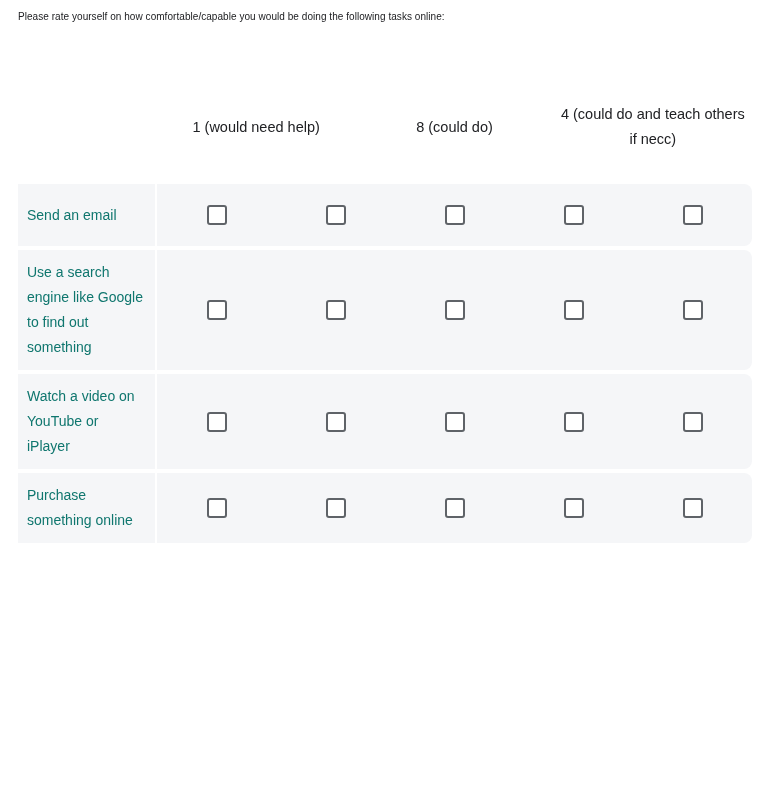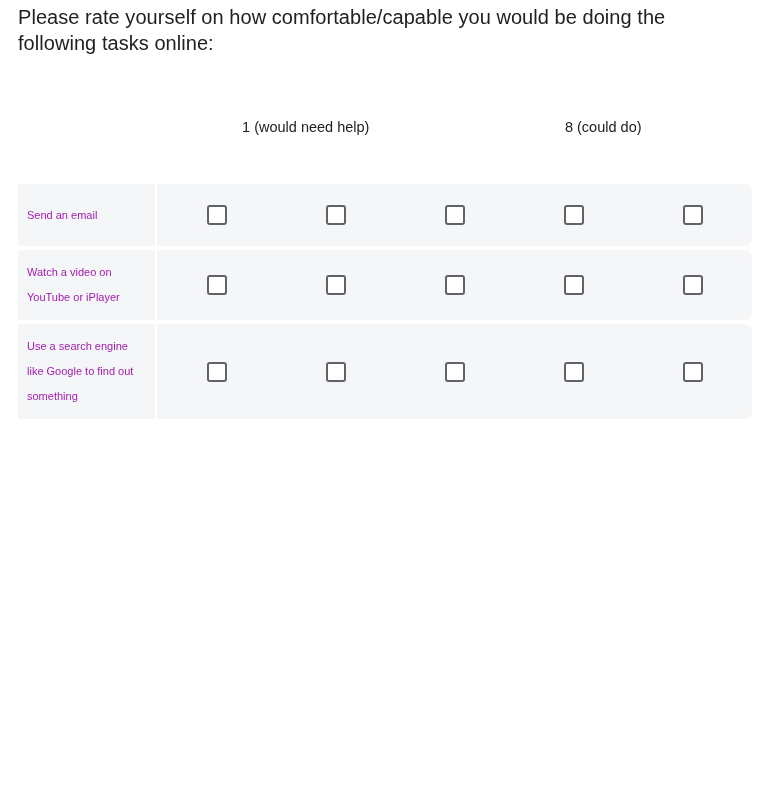--- a/index.html
+++ b/index.html
@@ -23,21 +23,21 @@
     background: #ffffff;
     padding: 0;
   }
 
   
   .question-title {
     position: absolute;
     left: 18px;
     top: 4px;
     width: 700px;
-    font-size: 20px;
+    font-size: 10px;
     line-height: 26px;
     color: #202124;
     font-weight: 400;
     letter-spacing: 0.05px;
     white-space: pre-wrap;
   }
 
   
   .grid {
     position: absolute;
@@ -92,23 +92,23 @@
     background: #f5f6f8;
     border-radius: 0 8px 8px 0;
     margin-bottom: 4px;
     min-height: 62px;
     position: relative;
   }
 
   .row-label {
     width: 139px;
     flex: 0 0 139px;
-    font-size: 11px;
+    font-size: 14px;
     line-height: 25px;
-    color: #a21caf;
+    color: #0f766e;
     padding: 10px 12px 10px 9px;
     display: flex;
     align-items: center;
     border-right: 2px solid #ffffff;
   }
 
   .row-label span { display: block; }
 
   .row-cells {
     flex: 1 1 auto;
@@ -144,20 +144,23 @@
 
     <div class="grid-head">
       <div class="head-spacer"></div>
       <div class="head-cells">
         <div class="head-cell">
           <span>1 (would need help)</span>
         </div>
         <div class="head-cell">
           <span>8 (could do)</span>
         </div>
+        <div class="head-cell">
+          <span>4 (could do and teach others if necc)</span>
+        </div>
       </div>
     </div>
 
     <div class="grid-body">
 
       <div class="grid-row">
         <div class="row-label">
           <span>Send an email</span>
         </div>
         <div class="row-cells">
@@ -174,20 +177,43 @@
               <span class="checkbox"></span>
             </div>
           <div class="cell">
               <span class="checkbox"></span>
             </div>
         </div>
       </div>
 
       <div class="grid-row">
         <div class="row-label">
+          <span>Use a search engine like Google to find out something</span>
+        </div>
+        <div class="row-cells">
+          <div class="cell">
+              <span class="checkbox"></span>
+            </div>
+          <div class="cell">
+              <span class="checkbox"></span>
+            </div>
+          <div class="cell">
+              <span class="checkbox"></span>
+            </div>
+          <div class="cell">
+              <span class="checkbox"></span>
+            </div>
+          <div class="cell">
+              <span class="checkbox"></span>
+            </div>
+        </div>
+      </div>
+
+      <div class="grid-row">
+        <div class="row-label">
           <span>Watch a video on YouTube or iPlayer</span>
         </div>
         <div class="row-cells">
           <div class="cell">
               <span class="checkbox"></span>
             </div>
           <div class="cell">
               <span class="checkbox"></span>
             </div>
           <div class="cell">
@@ -197,39 +223,38 @@
               <span class="checkbox"></span>
             </div>
           <div class="cell">
               <span class="checkbox"></span>
             </div>
         </div>
       </div>
 
       <div class="grid-row">
         <div class="row-label">
-          <span>Use a search engine like Google to find out something</span>
-        </div>
-        <div class="row-cells">
-          <div class="cell">
-              <span class="checkbox"></span>
-            </div>
-          <div class="cell">
-              <span class="checkbox"></span>
-            </div>
-          <div class="cell">
-              <span class="checkbox"></span>
-            </div>
-          <div class="cell">
-              <span class="checkbox"></span>
-            </div>
-          <div class="cell">
-              <span class="checkbox"></span>
-            </div>
-        </div>
-      </div>
-
+          <span>Purchase something online</span>
+        </div>
+        <div class="row-cells">
+          <div class="cell">
+              <span class="checkbox"></span>
+            </div>
+          <div class="cell">
+              <span class="checkbox"></span>
+            </div>
+          <div class="cell">
+              <span class="checkbox"></span>
+            </div>
+          <div class="cell">
+              <span class="checkbox"></span>
+            </div>
+          <div class="cell">
+              <span class="checkbox"></span>
+            </div>
+        </div>
+      </div>
 
 
 
     </div>
   </div>
 </div>
 
 </body></html>

